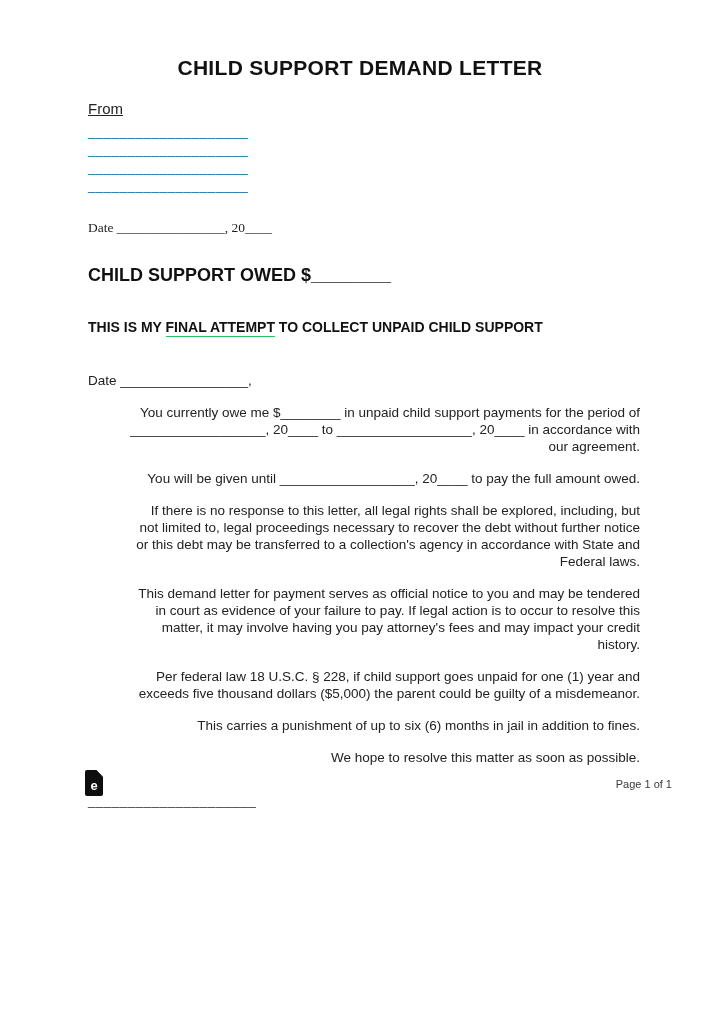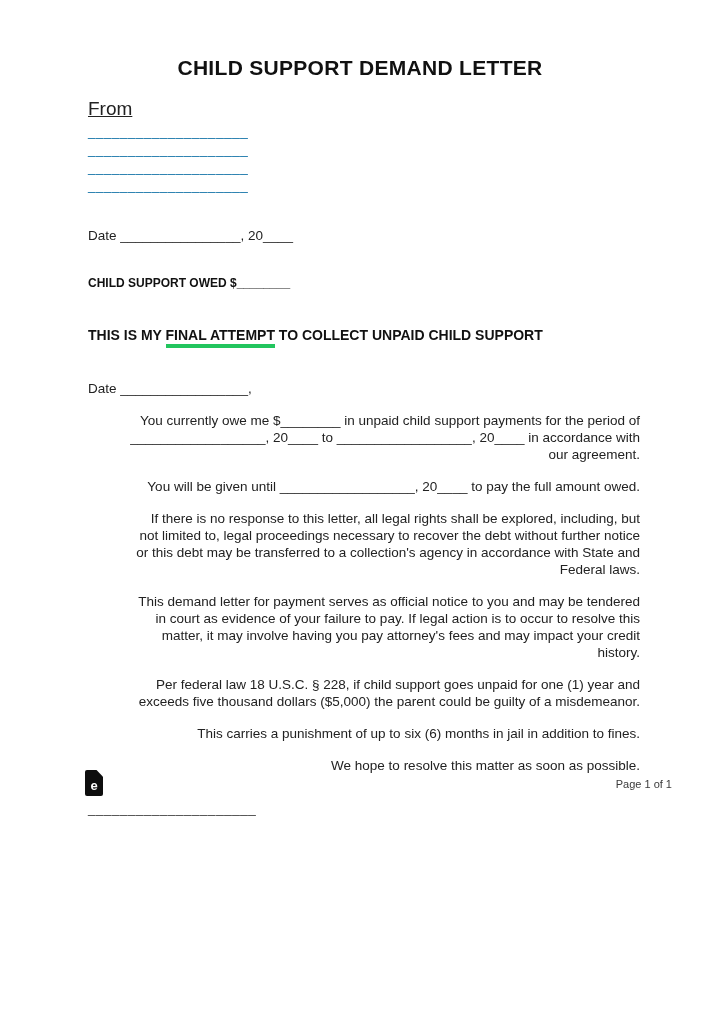--- a/index.html
+++ b/index.html
@@ -23,52 +23,53 @@
   .title {
     margin: 0 8px 20px 0;
     text-align: center;
     font-size: 21px;
     font-weight: bold;
     color: #111111;
     letter-spacing: 0.3px;
     line-height: 24px;
   }
   .from-label {
-    font-size: 19px;
+    font-size: 15px;
     line-height: 17px;
     margin: 0 0 6px 0;
     text-decoration: underline;
   }
   .from-line {
     font-size: 13.5px;
     line-height: 18px;
     color: #0369a1;
     letter-spacing: 0.5px;
   }
   .date-row {
-    margin-top: 32px;
+    margin-top: 24px;
     font-size: 13.5px;
     line-height: 17px;
+    font-family: Liberation Serif, serif;
   }
   .owed-heading {
     margin-top: 30px;
-    font-size: 12px;
+    font-size: 18px;
     font-weight: bold;
     color: #111111;
     line-height: 18px;
   }
   .attempt-heading {
     margin-top: 34px;
     font-size: 14px;
     font-weight: bold;
     color: #111111;
     line-height: 18px;
   }
   .attempt-underlined {
-    border-bottom: 4px solid #22c55e;
+    border-bottom: 1px solid #22c55e;
     padding-bottom: 1px;
   }
   .salutation {
     margin-top: 36px;
     font-size: 13.5px;
     line-height: 17px;
   }
   .para {
     margin: 15px 0 0 0;
     font-size: 13.5px;

